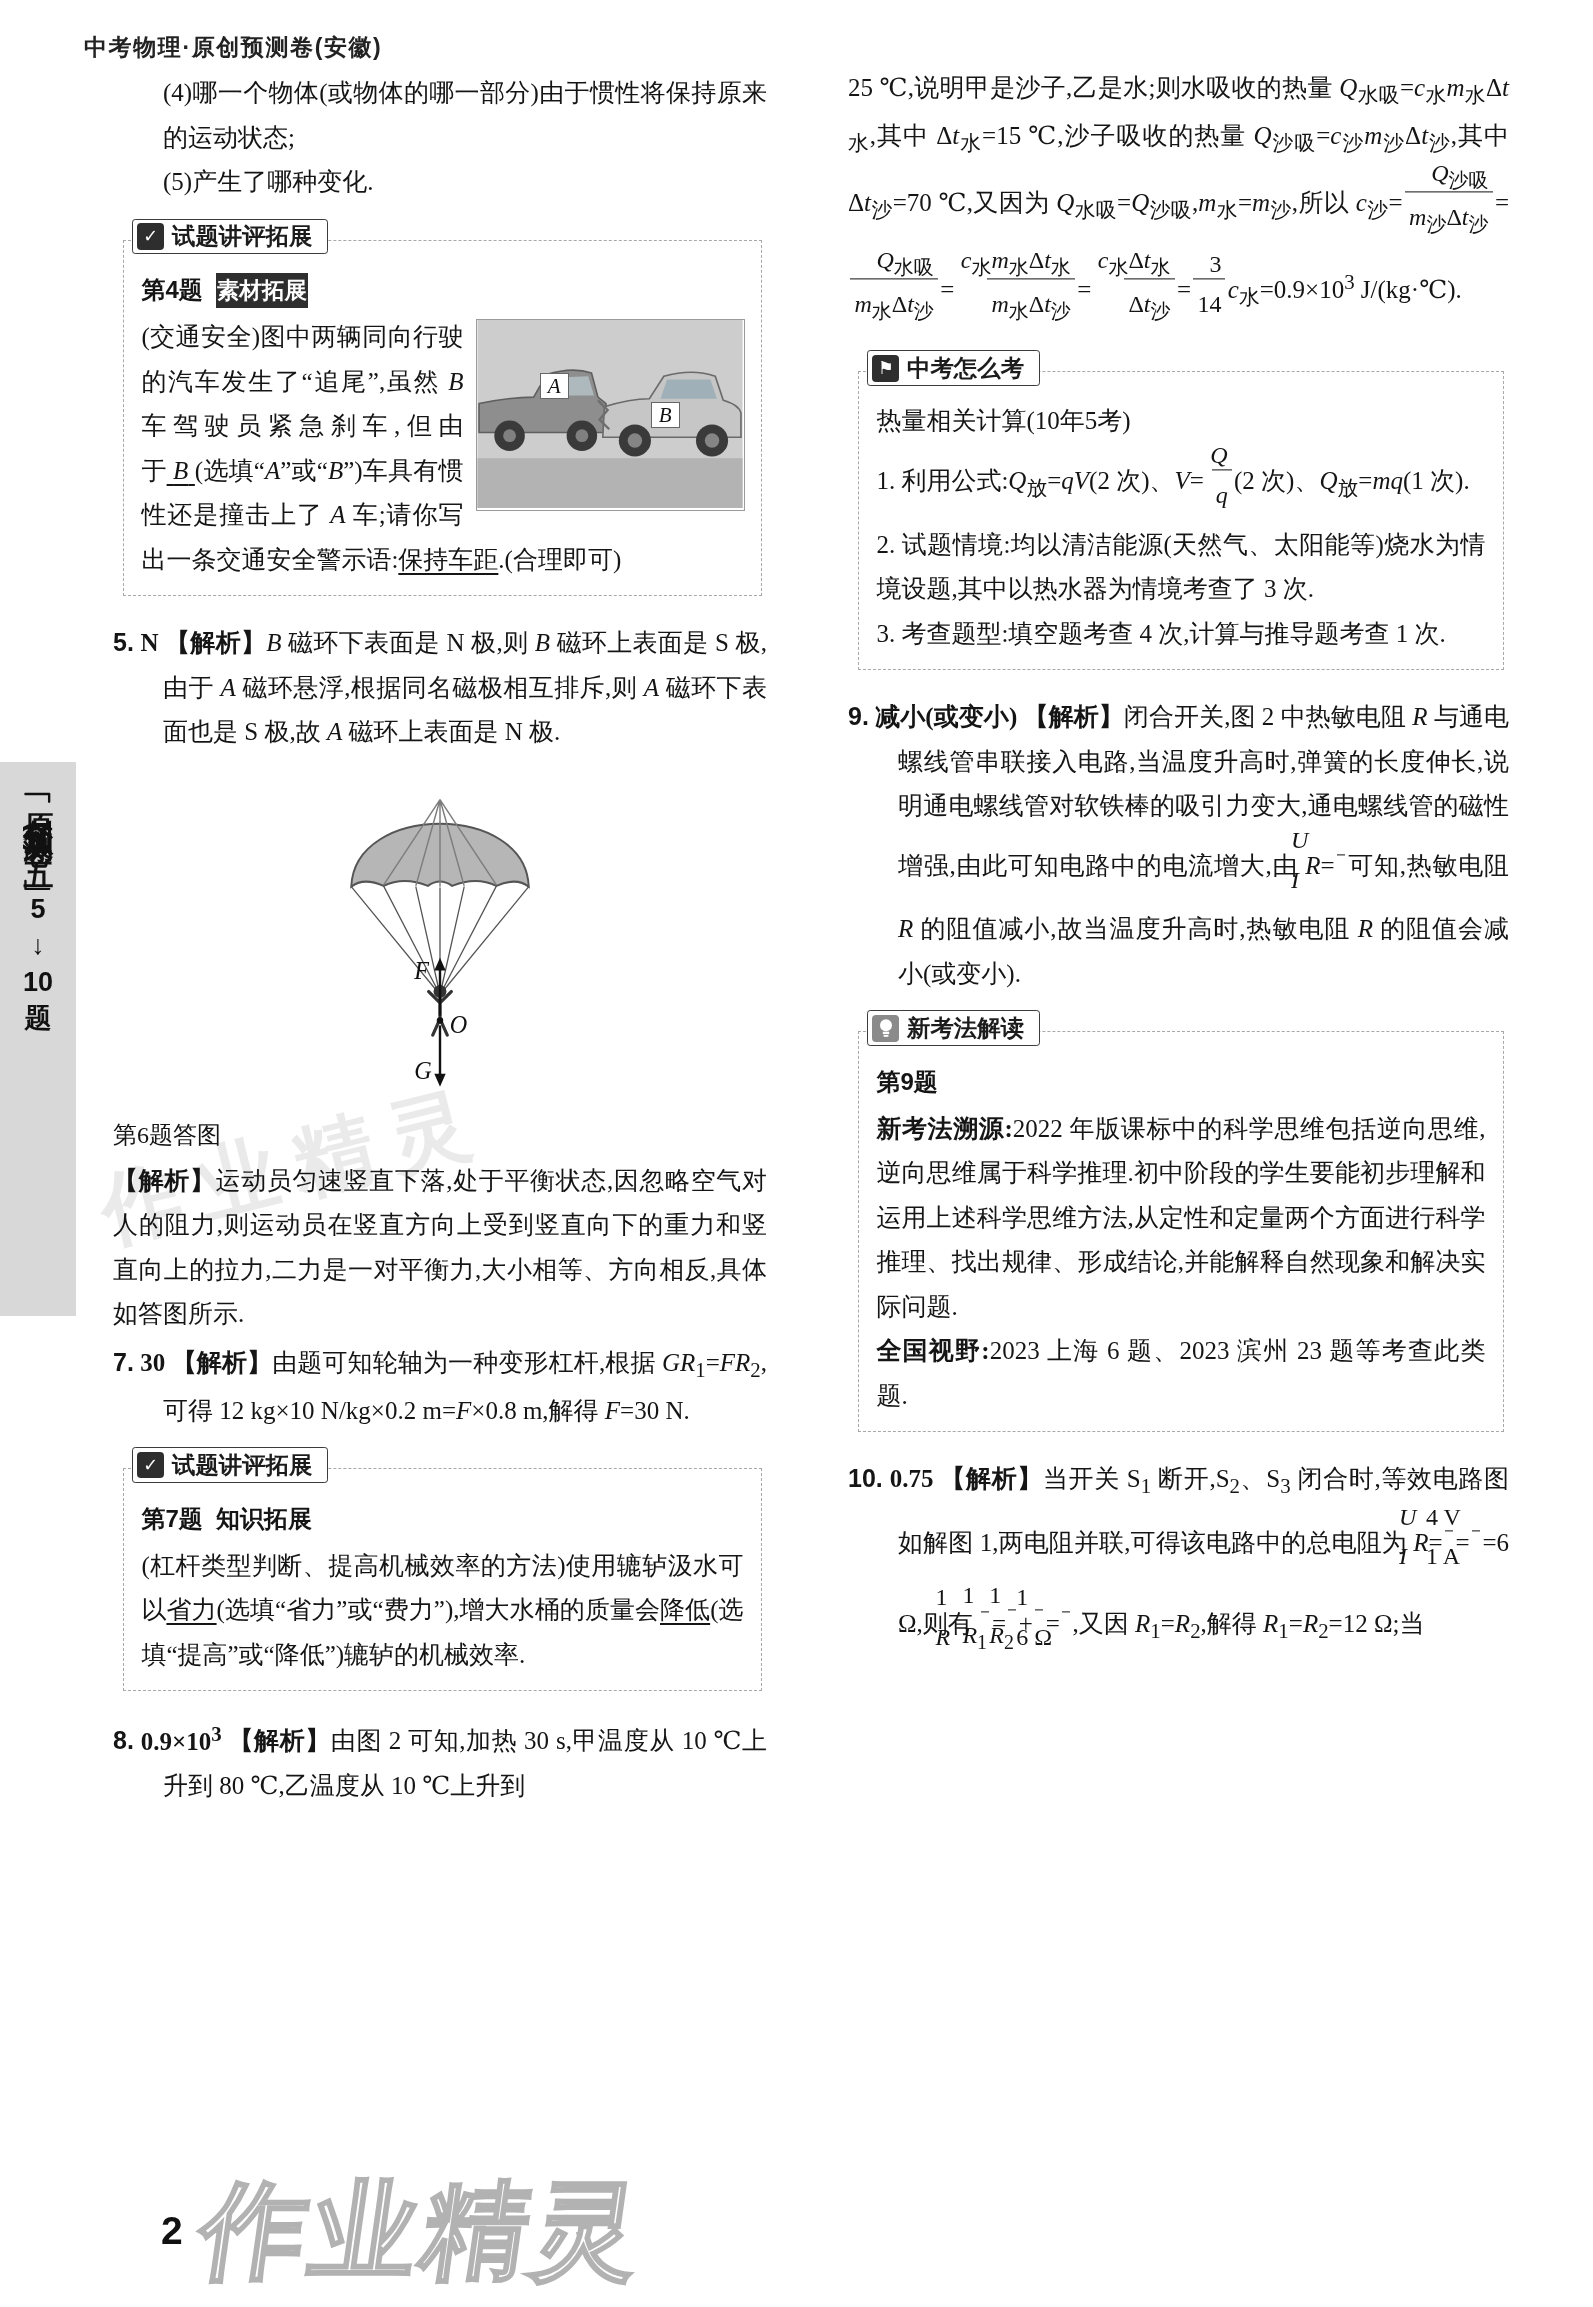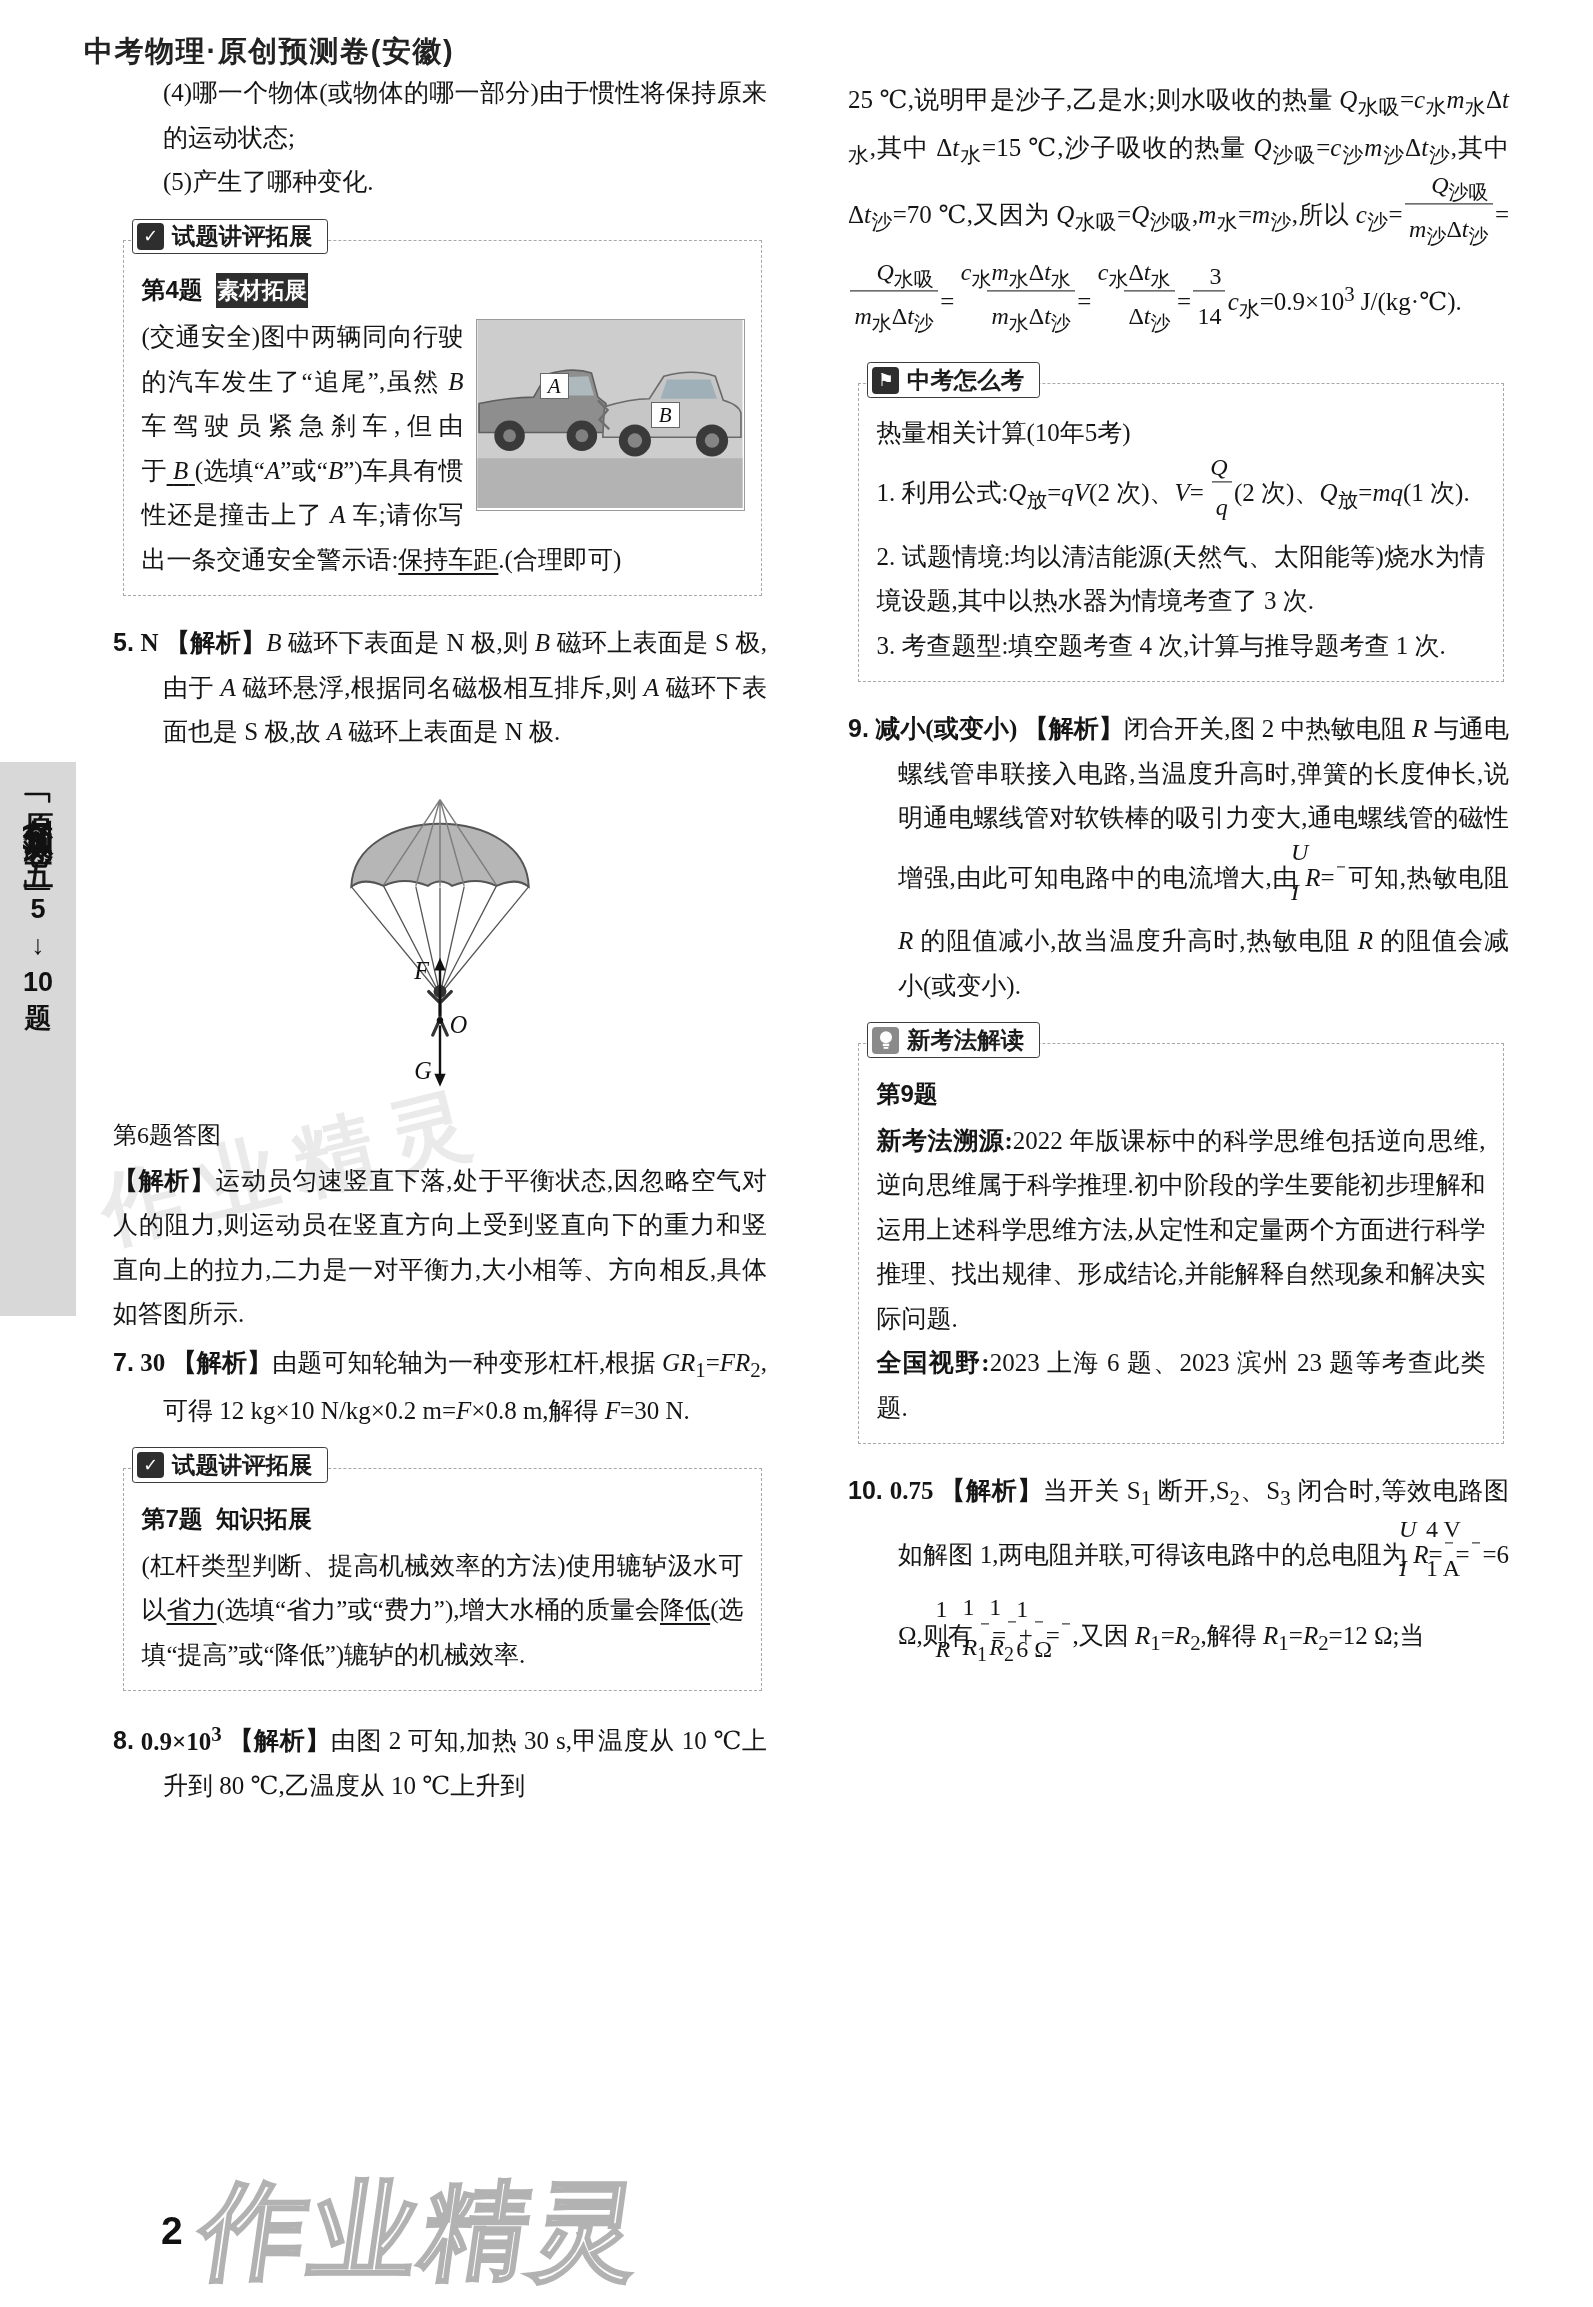--- a/index.html
+++ b/index.html
@@ -4,42 +4,42 @@
 <style>
   *{margin:0;padding:0;box-sizing:border-box}
   html,body{background:#ffffff}
   body{
     width:1593px;height:2307px;position:relative;overflow:hidden;
     font-family:"Liberation Serif","DejaVu Serif",serif;color:#151515;
   }
   .page-header{
     position:absolute;left:84px;top:32px;
     font-family:"Liberation Sans","DejaVu Sans",sans-serif;
-    font-weight:bold;font-size:29px;letter-spacing:1.6px;color:#222;
+    font-weight:bold;font-size:23px;letter-spacing:1.6px;color:#222;
   }
   
   .side-tab{
     position:absolute;left:0;top:762px;width:76px;height:554px;
     background:#d8d8d8;display:flex;flex-direction:column;align-items:center;
     padding-top:21px;
   }
   .side-title{
     writing-mode:vertical-rl;text-orientation:mixed;
     font-family:"Liberation Sans","DejaVu Sans",sans-serif;
     font-weight:bold;font-size:30px;letter-spacing:6.4px;color:#111;
   }
   .side-range{
     margin-top:24px;display:flex;flex-direction:column;align-items:center;
     font-family:"Liberation Sans","DejaVu Sans",sans-serif;
     font-size:27px;font-weight:bold;line-height:1.35;color:#111;
   }
   
   .col{position:absolute;font-size:25px;line-height:1.78;text-align:justify}
   #col-left{left:113px;top:71px;width:654px}
-  #col-right{left:848px;top:76px;width:661px}
+  #col-right{left:848px;top:64px;width:661px}
   .cont{margin-left:50px}
   .item{padding-left:50px;text-indent:-50px;margin-top:3.2px}
   .item .num{font-weight:bold;font-family:"Liberation Sans","DejaVu Sans",sans-serif}
   .item .ans{font-weight:bold}
   p.plain{margin-top:1.6px}
   u{text-underline-offset:4.8px}
   
   .tipbox{
     border:1.6px dashed #a8a8a8;position:relative;
     margin:35px 4.8px 24px 9.7px;padding:27px 17.7px 13px 17.7px;

